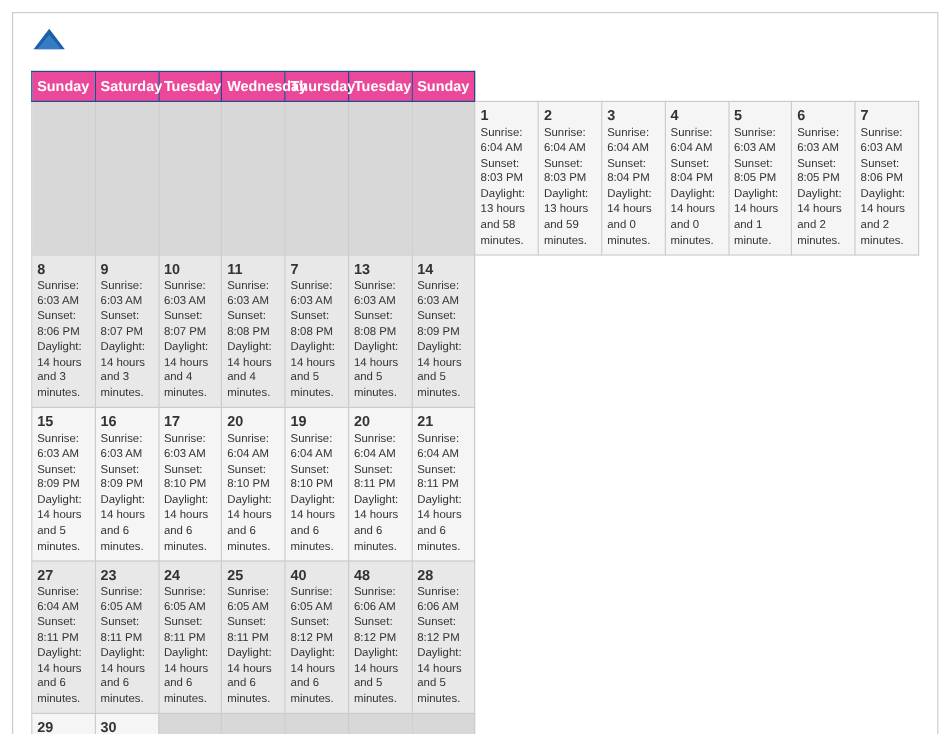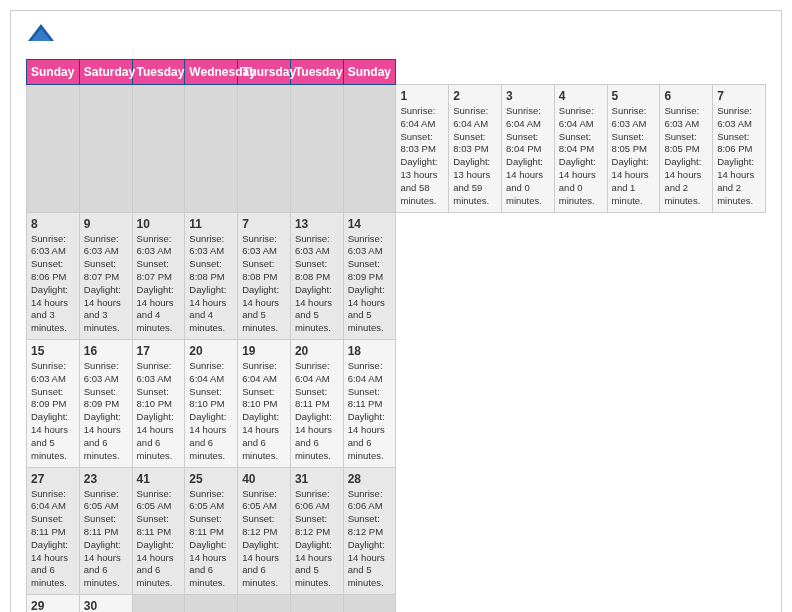--- a/index.html
+++ b/index.html
@@ -262,59 +262,59 @@
 Sunset: 8:10 PM
 Daylight: 14 hours and 6 minutes.</div>
           </td>
           <td>
             <span class="day-number">20</span>
             <div class="cell-content" style="white-space: pre-line;">Sunrise: 6:04 AM
 Sunset: 8:11 PM
 Daylight: 14 hours and 6 minutes.</div>
           </td>
           <td>
-            <span class="day-number">18</span>
+            <span class="day-number">21</span>
             <div class="cell-content" style="white-space: pre-line;">Sunrise: 6:04 AM
 Sunset: 8:11 PM
 Daylight: 14 hours and 6 minutes.</div>
           </td>
         </tr>
         <tr>
           <td>
             <span class="day-number">27</span>
             <div class="cell-content" style="white-space: pre-line;">Sunrise: 6:04 AM
 Sunset: 8:11 PM
 Daylight: 14 hours and 6 minutes.</div>
           </td>
           <td>
             <span class="day-number">23</span>
             <div class="cell-content" style="white-space: pre-line;">Sunrise: 6:05 AM
 Sunset: 8:11 PM
 Daylight: 14 hours and 6 minutes.</div>
           </td>
           <td>
-            <span class="day-number">41</span>
+            <span class="day-number">24</span>
             <div class="cell-content" style="white-space: pre-line;">Sunrise: 6:05 AM
 Sunset: 8:11 PM
 Daylight: 14 hours and 6 minutes.</div>
           </td>
           <td>
             <span class="day-number">25</span>
             <div class="cell-content" style="white-space: pre-line;">Sunrise: 6:05 AM
 Sunset: 8:11 PM
 Daylight: 14 hours and 6 minutes.</div>
           </td>
           <td>
             <span class="day-number">40</span>
             <div class="cell-content" style="white-space: pre-line;">Sunrise: 6:05 AM
 Sunset: 8:12 PM
 Daylight: 14 hours and 6 minutes.</div>
           </td>
           <td>
-            <span class="day-number">31</span>
+            <span class="day-number">48</span>
             <div class="cell-content" style="white-space: pre-line;">Sunrise: 6:06 AM
 Sunset: 8:12 PM
 Daylight: 14 hours and 5 minutes.</div>
           </td>
           <td>
             <span class="day-number">28</span>
             <div class="cell-content" style="white-space: pre-line;">Sunrise: 6:06 AM
 Sunset: 8:12 PM
 Daylight: 14 hours and 5 minutes.</div>
           </td>

